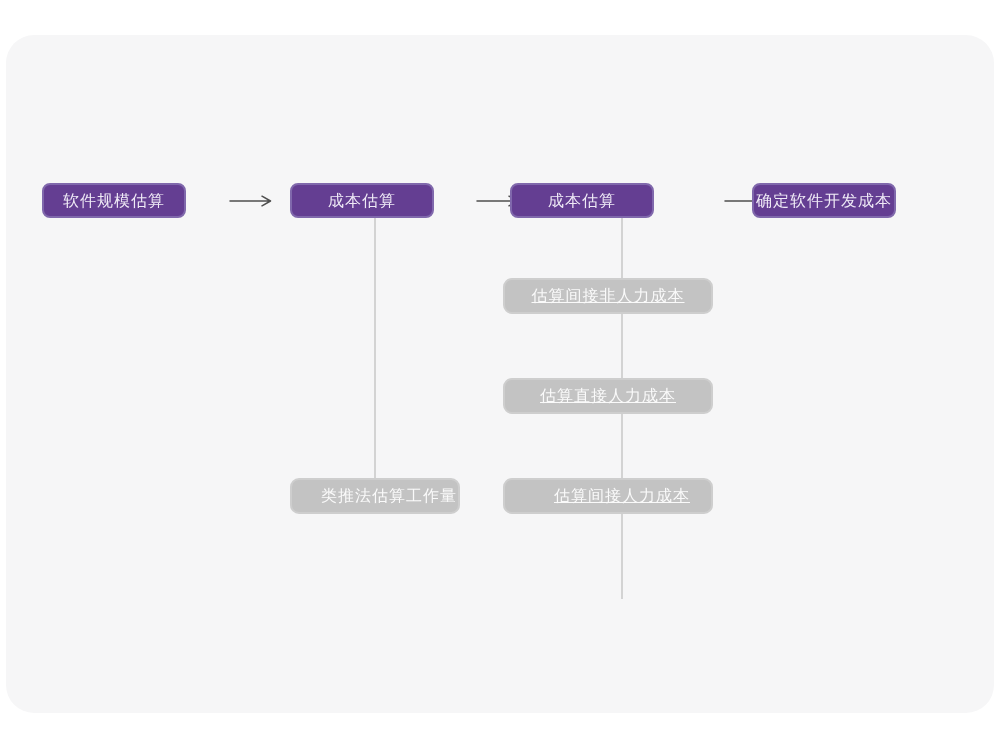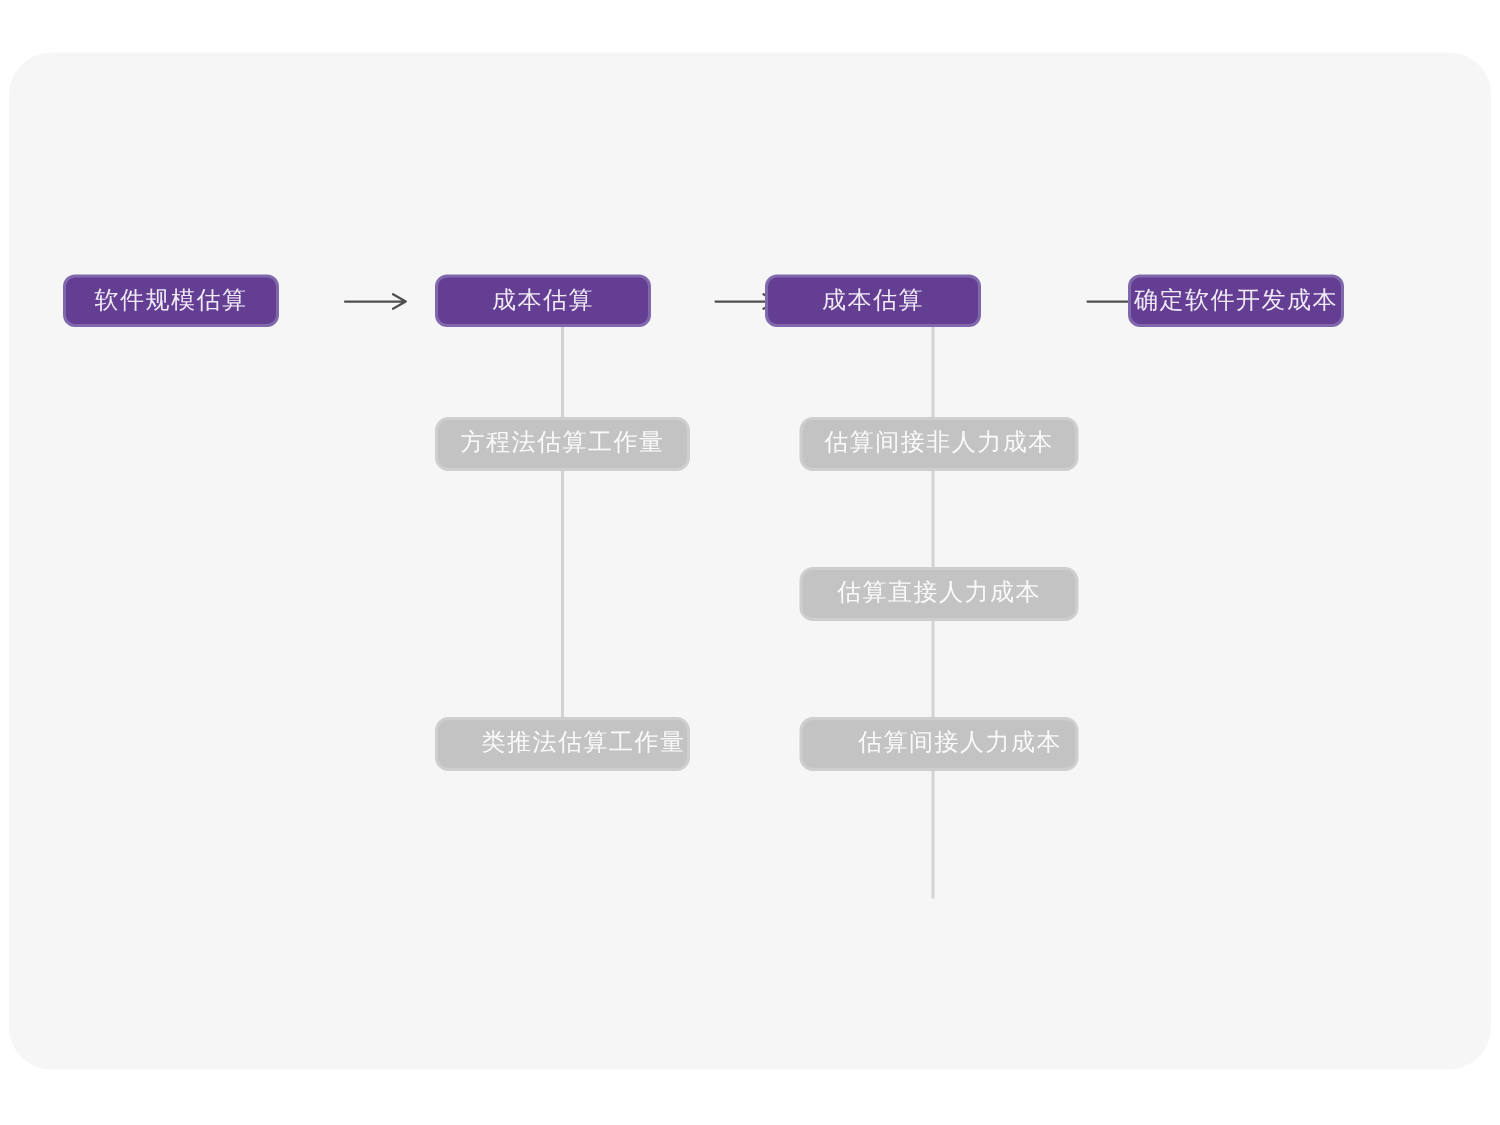--- a/index.html
+++ b/index.html
@@ -30,21 +30,21 @@
   .vline { position: absolute; width: 2px; background: #d3d3d3; z-index: 1; }
   .vline.v1 { left: 374px; top: 218px; height: 278px; }
   .vline.v2 { left: 621px; top: 218px; height: 381px; }
   .subbox {
     position: absolute; height: 36px;
     background: #c3c3c3; border: 2px solid #cecece; border-radius: 9px;
     color: #fafafa; font-size: 16px; line-height: 32px; text-align: center;
     letter-spacing: 1px; white-space: nowrap; z-index: 2;
   }
   .col2 { left: 290px; width: 170px; }
-  .col3 { left: 533px; width: 186px; }
+  .col3 { left: 503px; width: 210px; text-decoration: underline; }
   .r1 { top: 278px; }
   .r2 { top: 378px; }
   .r3 { top: 478px; padding-left: 28px; }
   .r4 { top: 581px; }
 </style>
 </head>
 <body>
 
 <div class="card"></div>
 
@@ -67,20 +67,19 @@
   </svg>
 
   <div class="stage s3">成本估算</div>
 
   <svg class="arrow a3" width="44" height="14" viewBox="0 0 44 14">
     <path d="M1 7 H41 M33 2.2 L41.5 7 L33 11.8" fill="none" stroke="#4f4f4f" stroke-width="1.5" stroke-linecap="round" stroke-linejoin="round"></path>
   </svg>
 
   <div class="stage s4">确定软件开发成本</div>
 
-  <div class="subbox col2 r1">方程法估算工作量</div>
   <div class="subbox col2 r3">类推法估算工作量</div>
 
   <div class="subbox col3 r1">估算间接非人力成本</div>
   <div class="subbox col3 r2">估算直接人力成本</div>
   <div class="subbox col3 r3">估算间接人力成本</div>
 
 </div>
 
 </body></html>

